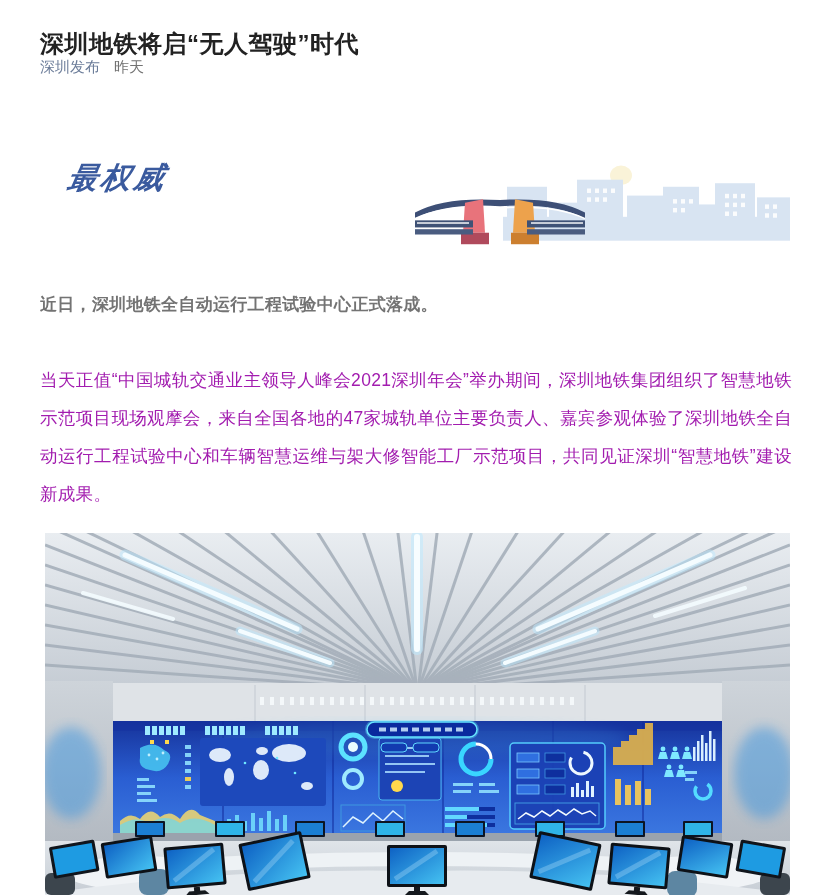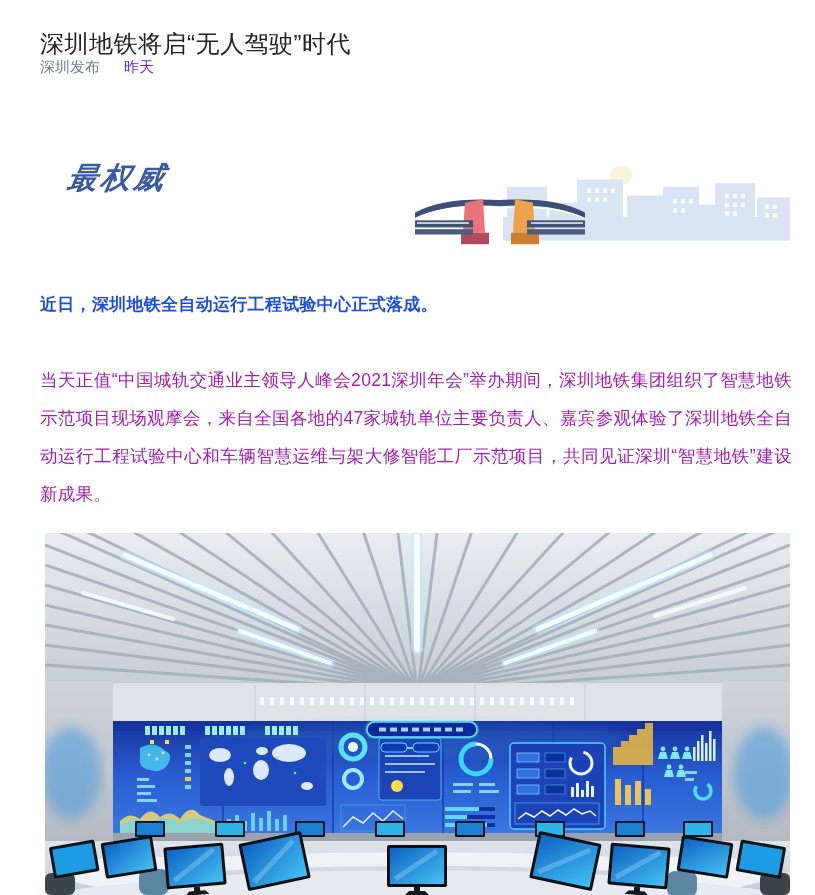--- a/index.html
+++ b/index.html
@@ -1,28 +1,28 @@
 <!DOCTYPE html>
 <html><head>
 <meta charset="utf-8">
 <style>
   html,body{margin:0;padding:0;background:#ffffff;}
   body{width:815px;height:895px;position:relative;overflow:hidden;
        font-family:"Liberation Sans","DejaVu Sans",sans-serif;color:#222;}
   .title{position:absolute;left:40px;top:12px;width:750px;font-size:24px;
-         font-weight:400;color:#222;letter-spacing:.5px;line-height:32px;}
+         font-weight:700;color:#222;letter-spacing:.5px;line-height:32px;}
   .byline{position:absolute;left:40px;top:57px;font-size:15px;line-height:20px;}
-  .account{color:#6b7c99;margin-right:24px;cursor:pointer;text-decoration:none;}
-  .date{color:#6d28d9;}
+  .account{color:#6b7c99;margin-right:14px;cursor:pointer;text-decoration:none;}
+  .date{color:#737373;}
   .banner{position:absolute;left:40px;top:140px;width:750px;height:118px;background:#fff;}
   .qw-logo{position:absolute;left:28px;top:18px;font-size:30px;font-weight:900;
            color:#3a5a9e;font-style:italic;transform:skewX(-10deg);letter-spacing:3px;}
   .skyline{position:absolute;right:0;top:22px;width:375px;height:84px;}
   .lead{position:absolute;left:40px;top:274px;width:750px;font-size:17px;
-        font-weight:700;color:#1d4ed8;line-height:28px;letter-spacing:.3px;}
+        font-weight:700;color:#737373;line-height:28px;letter-spacing:.3px;}
   .bodytext{position:absolute;left:40px;top:343px;width:752px;font-size:17.5px;
             line-height:38px;color:#a21caf;text-align:justify;letter-spacing:.3px;}
   .photo{position:absolute;left:45px;top:533px;width:745px;height:362px;
          overflow:hidden;cursor:pointer;}
   .photo svg{display:block;}
 </style>
 </head>
 <body>
 
 <h1 class="title">深圳地铁将启“无人驾驶”时代</h1>

